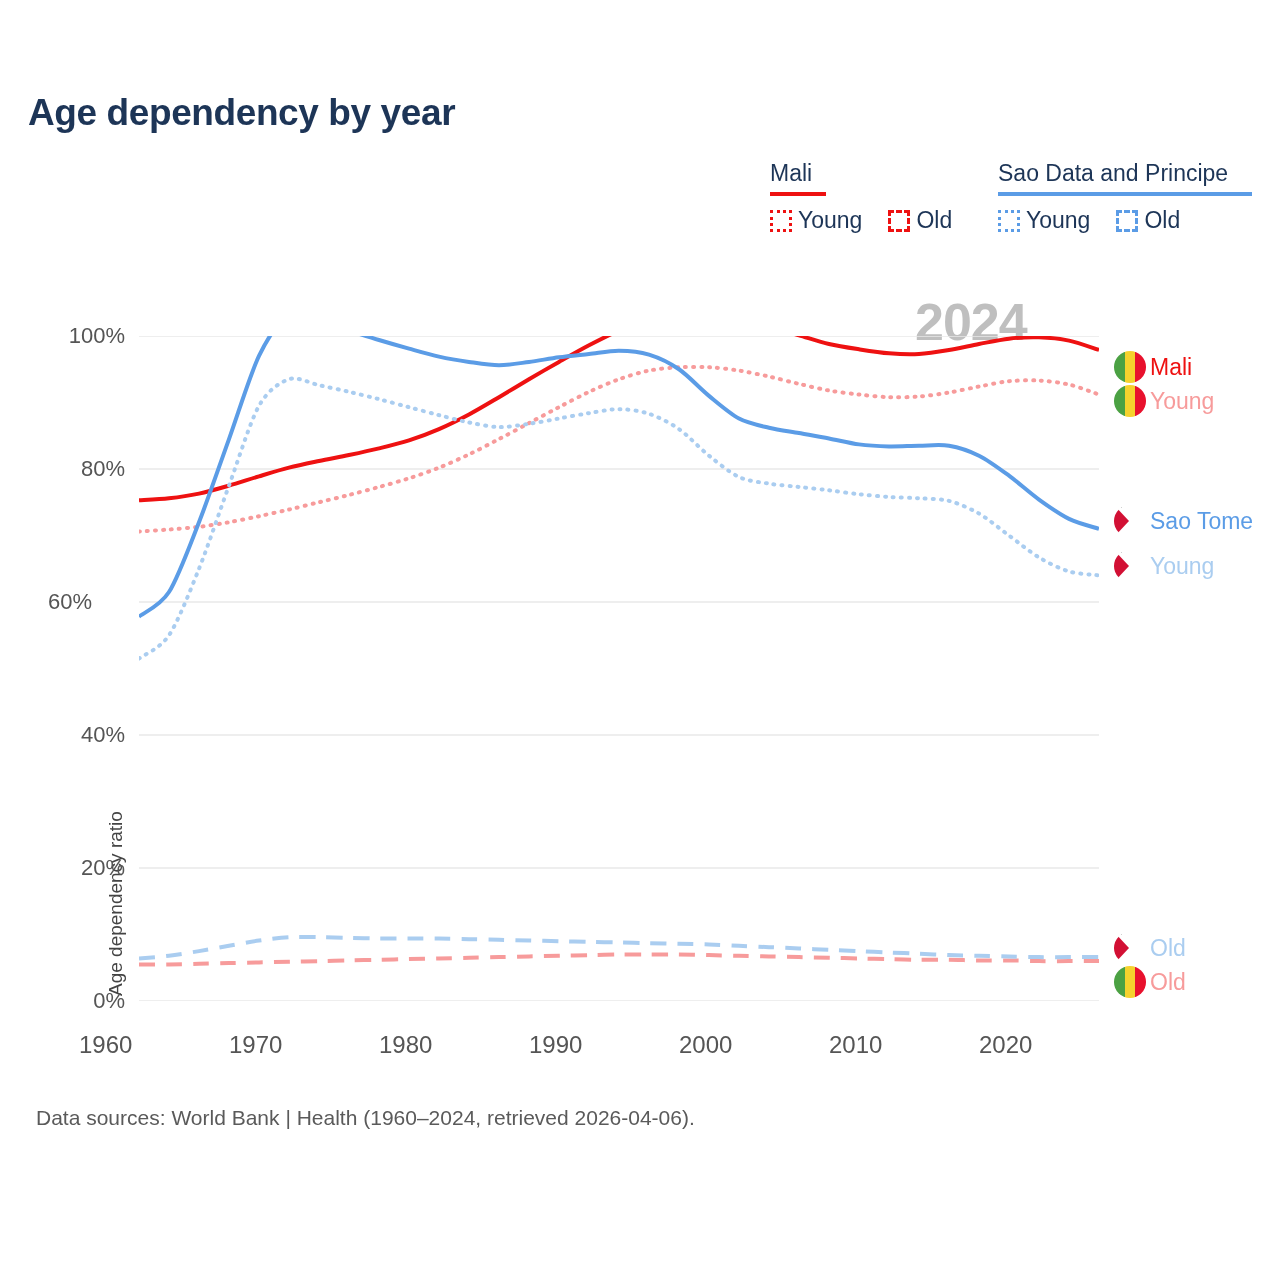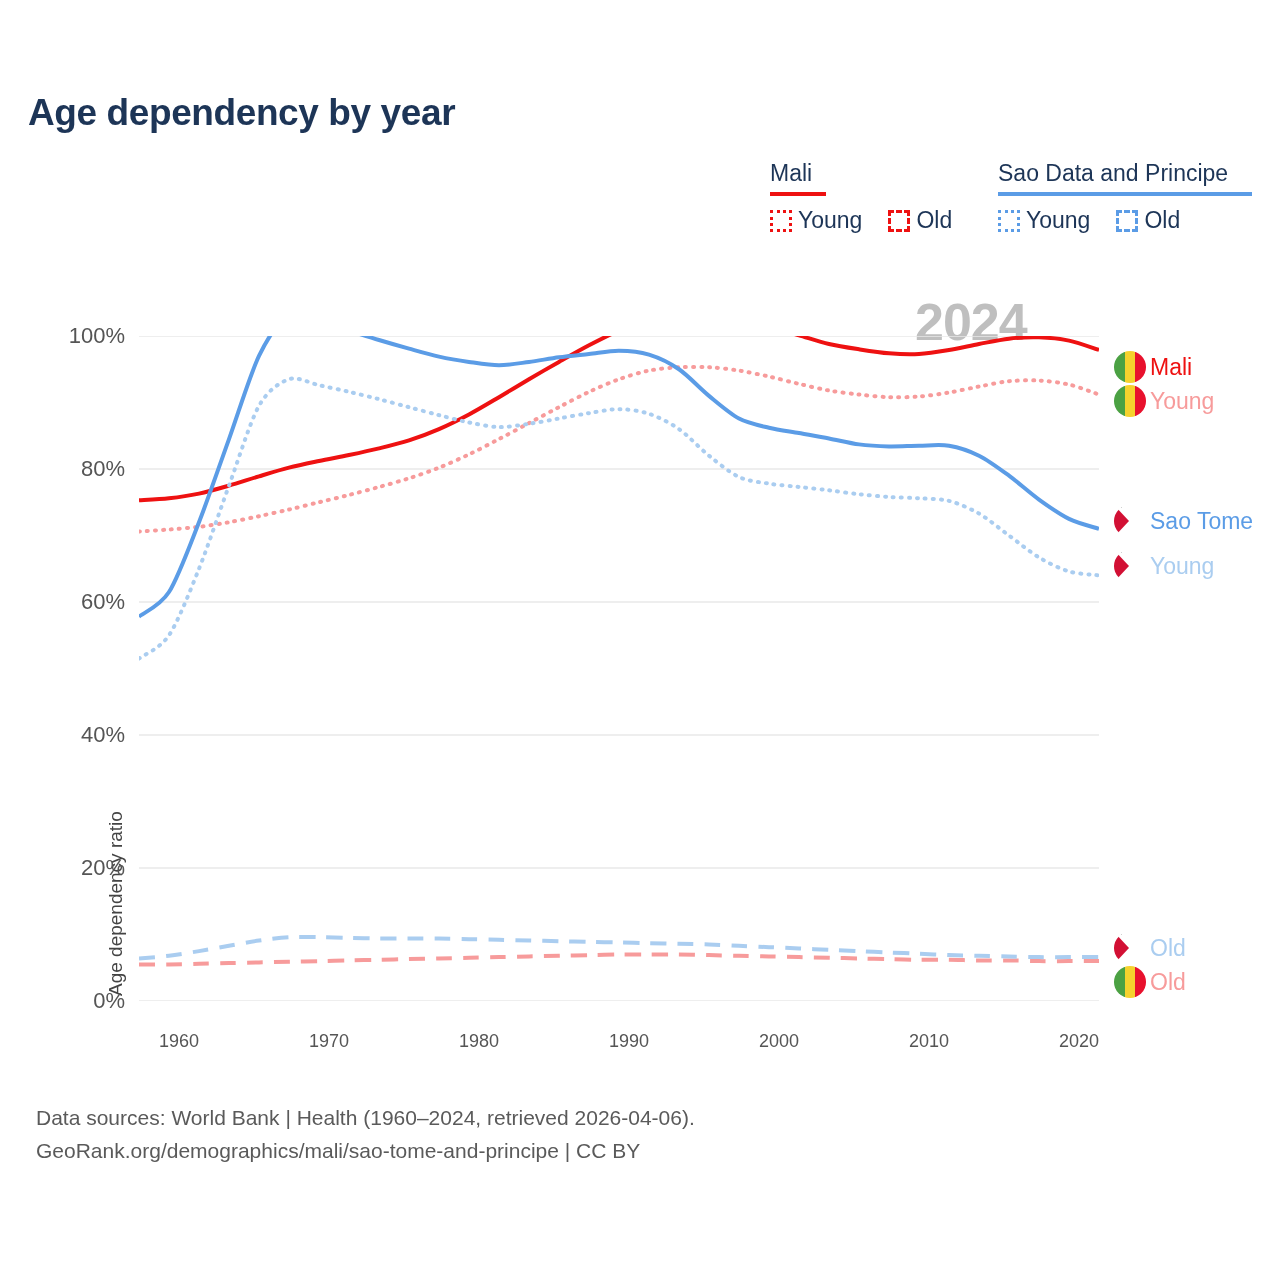--- a/index.html
+++ b/index.html
@@ -51,22 +51,22 @@
   }
   #plot-svg { position: absolute; left: 0; top: 0; }
 
   
   .ytick-label {
     position: absolute; text-align: right; width: 110px;
     font-size: 22px; color: #555555;
     transform: translateY(-50%);
   }
   .xtick-label {
-    position: absolute; text-align: right; width: 120px;
-    font-size: 18px; color: #555555;
+    position: absolute; text-align: left; width: 120px;
+    font-size: 24px; color: #555555;
     transform: translateX(-50%);
   }
   #y-axis-title {
     position: absolute; left: -34px; top: 660px;
     font-size: 19px; color: #444444;
     transform: rotate(-90deg); transform-origin: 0 0;
     white-space: nowrap;
   }
 
   
@@ -177,21 +177,21 @@
           <line x1="960" x2="974" y1="239.39999999999998" y2="239.39999999999998" stroke="#aacdf0" stroke-width="3"></line>
         </g>
       </svg>
     <div id="y-axis-title">Age dependency ratio</div>
   </div>
 
   <div id="axis-labels">
       <div class="ytick-label" style="left: 15px; top: 1001px;">0%</div>
       <div class="ytick-label" style="left: 15px; top: 868px;">20%</div>
       <div class="ytick-label" style="left: 15px; top: 735px;">40%</div>
-      <div class="ytick-label" style="left: 15px; top: 602px;">60%</div>
+      <div class="ytick-label" style="left: 15px; top: 602px; text-align: center;">60%</div>
       <div class="ytick-label" style="left: 15px; top: 469px;">80%</div>
       <div class="ytick-label" style="left: 15px; top: 336px;">100%</div>
       <div class="xtick-label" style="left: 139px; top: 1031px;">1960</div>
       <div class="xtick-label" style="left: 289px; top: 1031px;">1970</div>
       <div class="xtick-label" style="left: 439px; top: 1031px;">1980</div>
       <div class="xtick-label" style="left: 589px; top: 1031px;">1990</div>
       <div class="xtick-label" style="left: 739px; top: 1031px;">2000</div>
       <div class="xtick-label" style="left: 889px; top: 1031px;">2010</div>
       <div class="xtick-label" style="left: 1039px; top: 1031px;">2020</div>
     </div>
@@ -236,16 +236,15 @@
             <i class="y"></i>
             <i class="r"></i>
           </span>
         </span>
         <span class="end-text" style="color: rgb(247, 155, 155);">Old</span>
       </div>
     </div>
 
   <div id="footer">
     <div class="footer-line">Data sources: World Bank | Health (1960–2024, retrieved 2026-04-06).</div>
-    <div class="footer-line">GeoRank.org/demographics/mali/sao-tome-and-principe | CC BY</div>
   </div>
 
 </div>
 
 </body></html>

